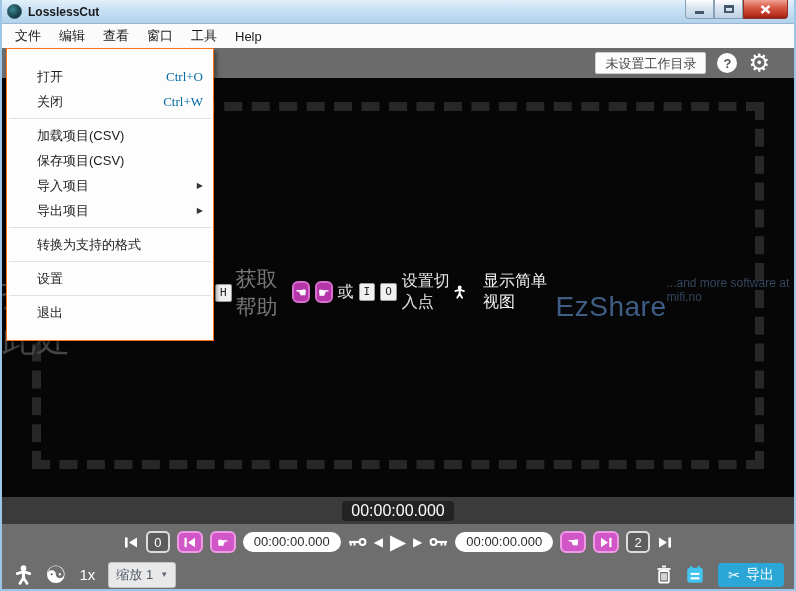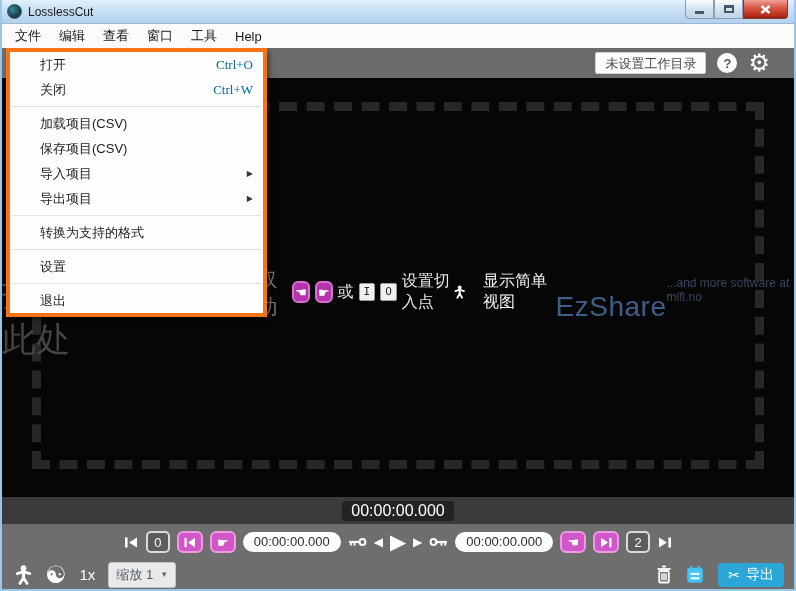--- a/index.html
+++ b/index.html
@@ -4,21 +4,21 @@
 <style>
   * { margin:0; padding:0; box-sizing:border-box; }
   body { font-family:"Liberation Sans","DejaVu Sans",sans-serif; background:#333; }
   .window { position:relative; width:796px; height:591px; overflow:hidden;
             border-left:2px solid #9cc6e8; border-right:2px solid #9cc6e8; border-bottom:2px solid #9cc6e8;
             background:#000; }
 
   
   .titlebar { position:absolute; top:0; left:-2px; width:796px; height:24px;
               background:linear-gradient(180deg,#e2f0fb 0%,#c8e0f4 45%,#b2d1ec 100%);
-              display:flex; align-items:center; padding-left:7px; border-bottom:1px solid #9ab8d4;}
+              display:flex; align-items:center; padding-left:7px; border-bottom:1px solid #9ab8d4;font-weight:bold;}
   .appicon { width:15px; height:15px; border-radius:50%;
              background:radial-gradient(circle at 35% 35%,#3a8d95 0%,#1d4850 55%,#102c33 100%);
              margin-right:6px; border:1px solid #2a5a60;}
   .titletext { font-size:12px; color:#1a1a1a; }
   .winbtns { position:absolute; right:8px; top:0; display:flex; }
   .winbtn { width:29px; height:19px; border:1px solid #86a0b5; border-top:none;
             background:linear-gradient(180deg,#fdfdfd,#d8e4f0 45%,#bfd2e4);
             display:flex; align-items:center; justify-content:center; }
   .winbtn.min { border-radius:0 0 0 4px; }
   .winbtn.close { width:45px; border-radius:0 0 4px 0;
@@ -26,22 +26,22 @@
             border-color:#8e3528; }
   .glyph-min { width:9px; height:3px; background:#44576b; margin-top:7px; }
   .glyph-max { width:10px; height:8px; border:2px solid #44576b; border-top-width:3px; background:transparent; }
 
   
   .menubar { position:absolute; top:24px; left:0; width:792px; height:24px; background:#fbfbfb;
              display:flex; align-items:stretch; padding-left:4px; }
   .menubar .mitem { font-size:13px; color:#1a1a1a; padding:0 9px; display:flex; align-items:center; cursor:default; }
 
   
-  .dropdown { position:absolute; top:48px; left:4px; width:261px; background:#fdfdfd;
-              border:4px solid #f97316; box-shadow:3px 3px 4px rgba(0,0,0,.35); z-index:50; padding:0 0; }
+  .dropdown { position:absolute; top:48px; left:4px; width:208px; background:#fdfdfd;
+              border:1px solid #f97316; box-shadow:3px 3px 4px rgba(0,0,0,.35); z-index:50; padding:15px 0; }
   .ditem { height:25px; display:flex; align-items:center; padding:0 10px 0 30px; font-size:13px; color:#1c1c1c; position:relative; }
   .ditem .shortcut { margin-left:auto; color:#0369a1;font-family:Liberation Serif, serif; }
   .ditem .subarrow { margin-left:auto; font-size:8px; color:#333; }
   .dsep { height:1px; background:#e2e2e2; margin:4px 2px; }
 
   
   .topbar { position:absolute; top:48px; left:0; width:792px; height:30px; background:#6b6b6b;
             display:flex; align-items:center; justify-content:flex-end; gap:11px; padding-right:24px; }
   .workdir-btn { background:#fcfcfc; border:1px solid #cfcfcf; border-radius:2px; color:#4a4a4a;
                  font-size:13px; padding:2px 9px; height:22px; line-height:17px; }

